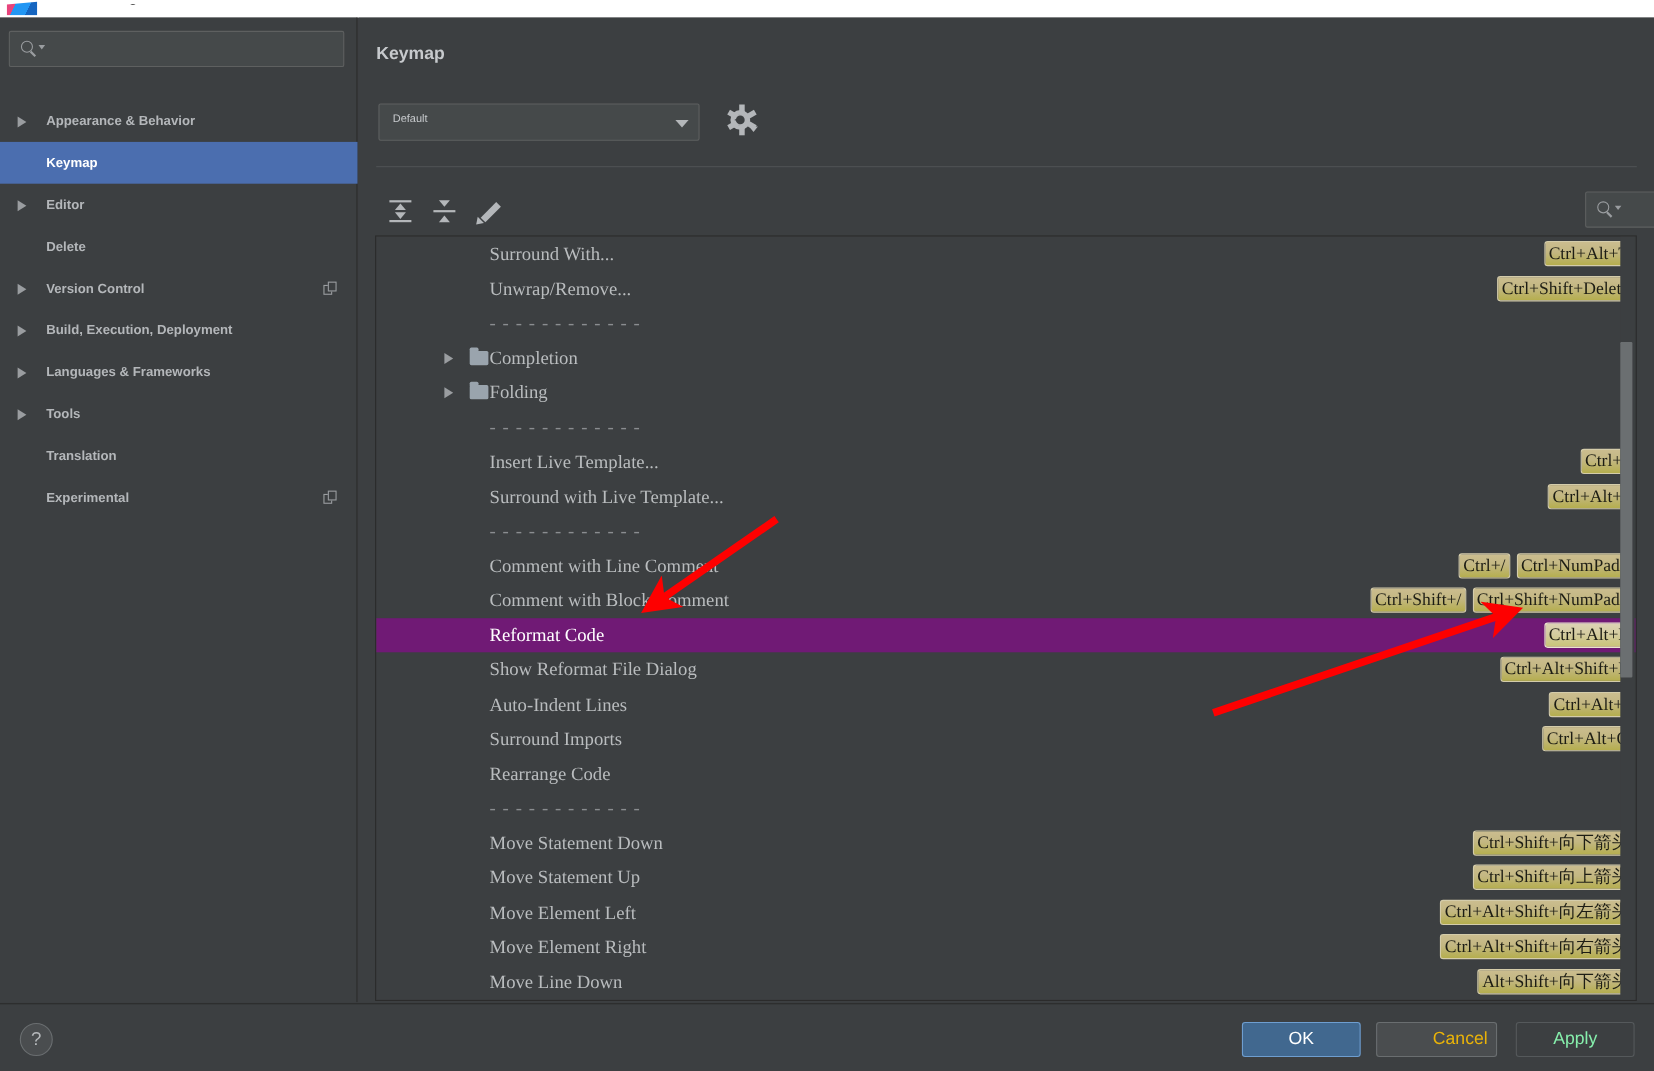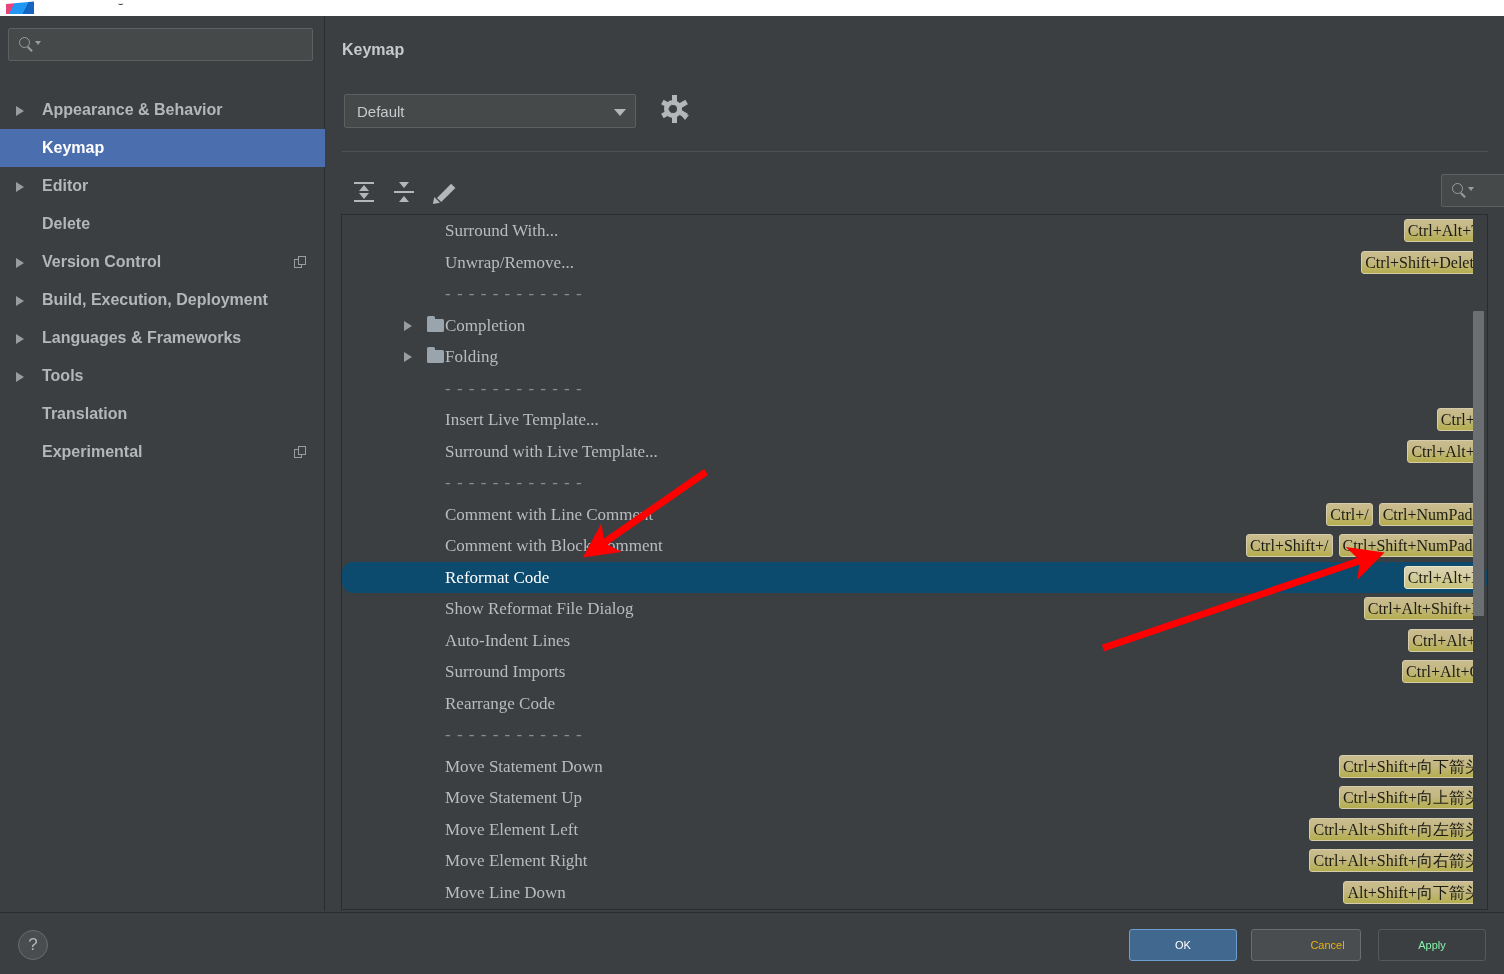--- a/index.html
+++ b/index.html
@@ -61,21 +61,21 @@
   }
   .side-search input {
     position:absolute; left:34px; top:0; width:265px; height:31px;
     background:transparent; border:none; outline:none;
     color:#bbbbbb; font-size:13px; font-family:"Liberation Sans", sans-serif;
   }
 
   .side-list { position:absolute; left:0; top:75px; width:325px; }
   .side-item {
     position:relative; height:38px; line-height:38px;
-    color:#b4b7ba; font-size:16px; font-weight:bold;
+    color:#b4b7ba; font-size:12px; font-weight:bold;
     cursor:default; white-space:nowrap;
   }
   .side-item.sel { background:#4b6eaf; color:#ffffff; }
   .side-item .arw {
     position:absolute; left:16px; top:15px;
     width:0; height:0;
     border-top:5.5px solid transparent; border-bottom:5.5px solid transparent;
     border-left:8px solid #9a9da0;
   }
   .side-item .lbl { position:absolute; left:42px; top:0; }
@@ -90,21 +90,21 @@
 
   
   .panel { position:absolute; left:326px; top:16px; width:1178px; height:895px; background:#3c3f41; }
   .panel-title {
     position:absolute; left:16px; top:25px;
     font-size:16px; font-weight:bold; color:#c7cacd;
   }
   .keymap-select {
     position:absolute; left:18px; top:78px; width:292px; height:34px;
     background:#45494a; border:1px solid #5e6060; border-radius:2px;
-    color:#c7cacd; font-size:15px;
+    color:#c7cacd; font-size:10px;
   }
   .keymap-select .val { position:absolute; left:12px; top:8px; }
   .keymap-select .dd {
     position:absolute; right:9px; top:14px; width:0; height:0;
     border-left:6px solid transparent; border-right:6px solid transparent;
     border-top:7px solid #b4b7ba;
   }
   .gear {
     position:absolute; left:334px; top:80px; width:26px; height:26px;
   }
@@ -181,21 +181,21 @@
 
   
   .list-wrap {
     position:absolute; left:15px; top:198px; width:1147px; height:696px;
     background:#3c3f41; border:1px solid #2b2b2b; overflow:hidden;font-family:Liberation Serif, serif;
   }
   .row {
     position:relative; height:31.5px; line-height:31.5px;
     white-space:nowrap; cursor:default;
   }
-  .row.sel { background:#0c4a6e;border-radius:11px; }
+  .row.sel { background:#701a75; }
   .row .tw {
     position:absolute; left:62px; top:11px; width:0; height:0;
     border-top:5.5px solid transparent; border-bottom:5.5px solid transparent;
     border-left:8px solid #9a9da0;
   }
   .row .folder {
     position:absolute; left:85px; top:9px; width:17px; height:13px;
     background:#9aa4ad; border-radius:1.5px;
   }
   .row .folder:before {
@@ -247,21 +247,21 @@
     background:#3c3f41; border-top:1px solid #2b2b2b;
   }
   .help-btn {
     position:absolute; left:18px; top:17px; width:30px; height:30px;
     border:1px solid #6a6e70; border-radius:50%;
     background:#4a4d4f; color:#b4b7ba; font-size:17px;
     text-align:center; line-height:28px;
   }
   .fbtn {
     position:absolute; top:16px; height:32px; line-height:30px;
-    text-align:center; font-size:11px; border-radius:3px;
+    text-align:center; font-size:16px; border-radius:3px;
   }
   .fbtn.ok {
     right:267px; width:108px; background:#41688f;
     border:1px solid #6e9ed0; color:#ffffff;
   }
   .fbtn.cancel {
     right:143px; width:110px; background:#4a4d4f;
     border:1px solid #6a6e70; color:#eab308;padding-left:43px;
   }
   .fbtn.apply {

